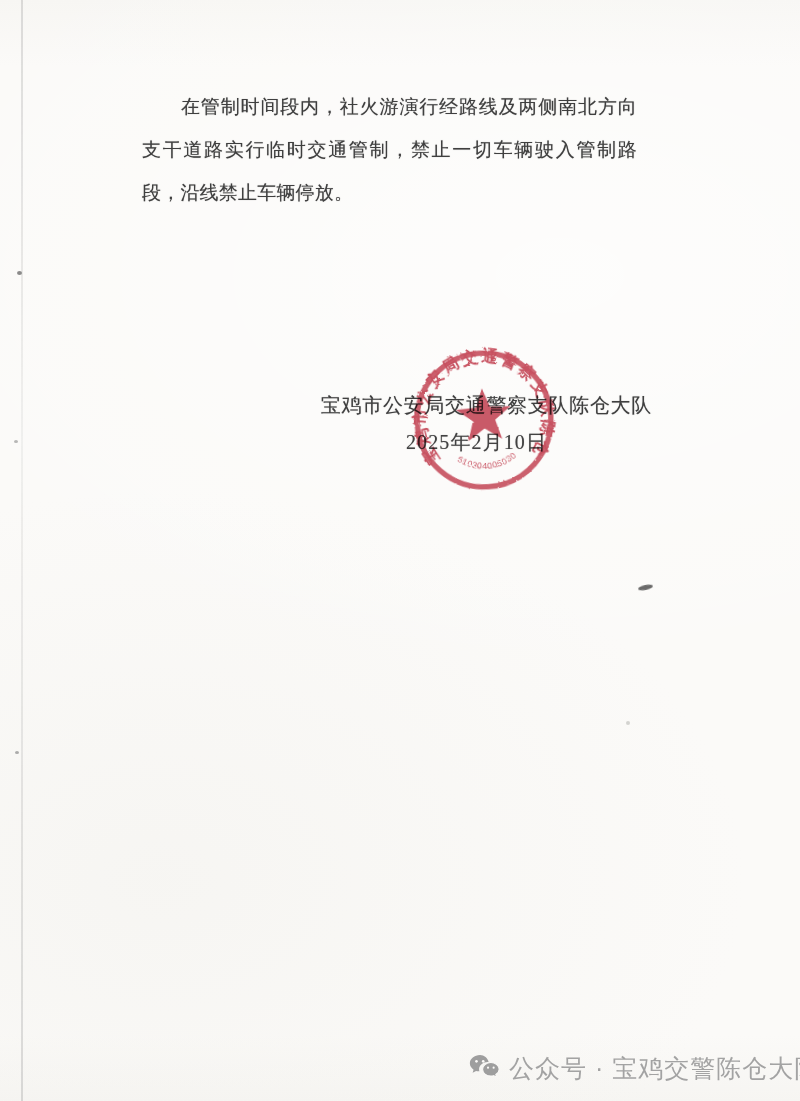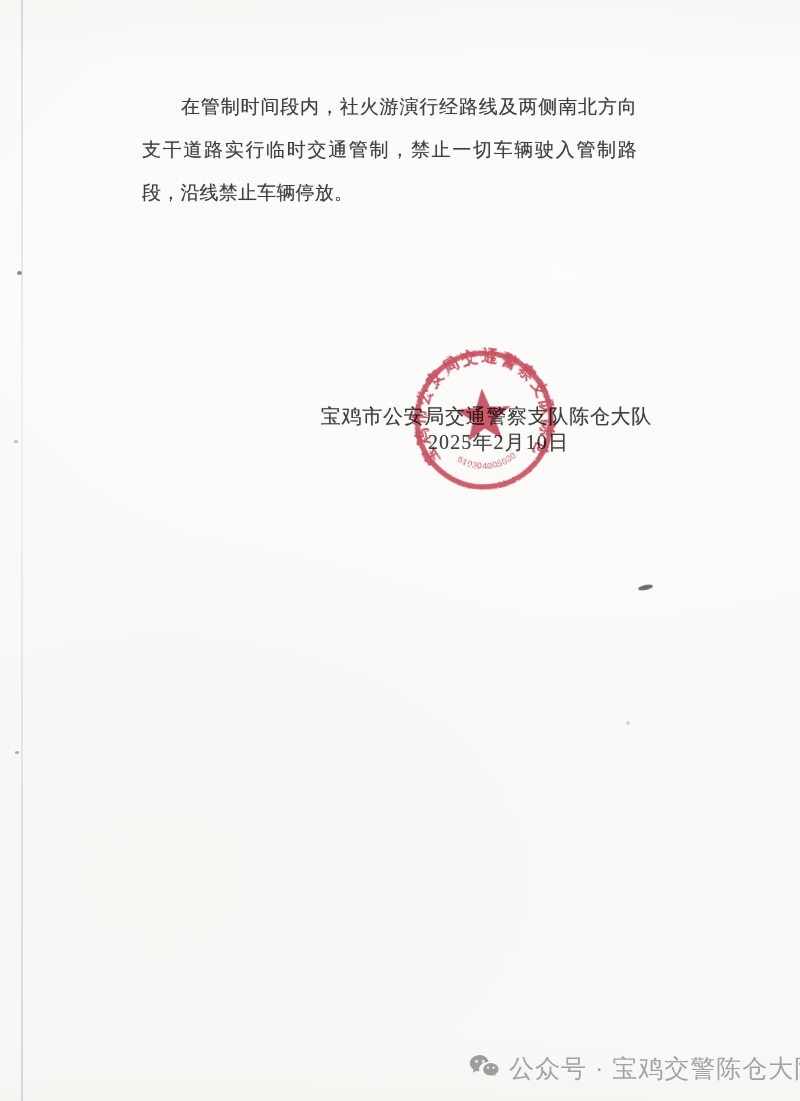--- a/index.html
+++ b/index.html
@@ -28,29 +28,28 @@
   .body-text{
     position:absolute;left:122px;top:85px;width:495px;
     font-size:19px;line-height:43px;color:#3f3f3f;
     text-align:justify;letter-spacing:.2px;
     text-shadow:0 0 .9px rgba(80,80,80,.55);
     margin-left:20px;
   }
   .body-text p{margin:0;text-indent:39px;}
 
   .signature{
-    position:absolute;top:403px;right:148px;
+    position:absolute;top:392px;right:148px;
     font-size:20px;color:#3f3f3f;letter-spacing:.7px;white-space:nowrap;
     text-shadow:0 0 .9px rgba(80,80,80,.55);
   }
   .doc-date{
     position:absolute;left:406px;top:429px;
     font-size:20px;color:#424242;letter-spacing:1.1px;white-space:nowrap;
     text-shadow:0 0 .9px rgba(80,80,80,.55);
-    margin-left:22px;
   }
 
   .seal-svg{
     position:absolute;left:399px;top:335px;width:170px;height:170px;
     mix-blend-mode:multiply;opacity:.88;
   }
   .seal-arc-text{font-family:"Liberation Serif",serif;font-weight:bold;font-size:15.5px;letter-spacing:2.2px;}
   .seal-number{font-family:"Liberation Sans",sans-serif;font-size:8px;letter-spacing:.6px;}
 
   .watermark{

